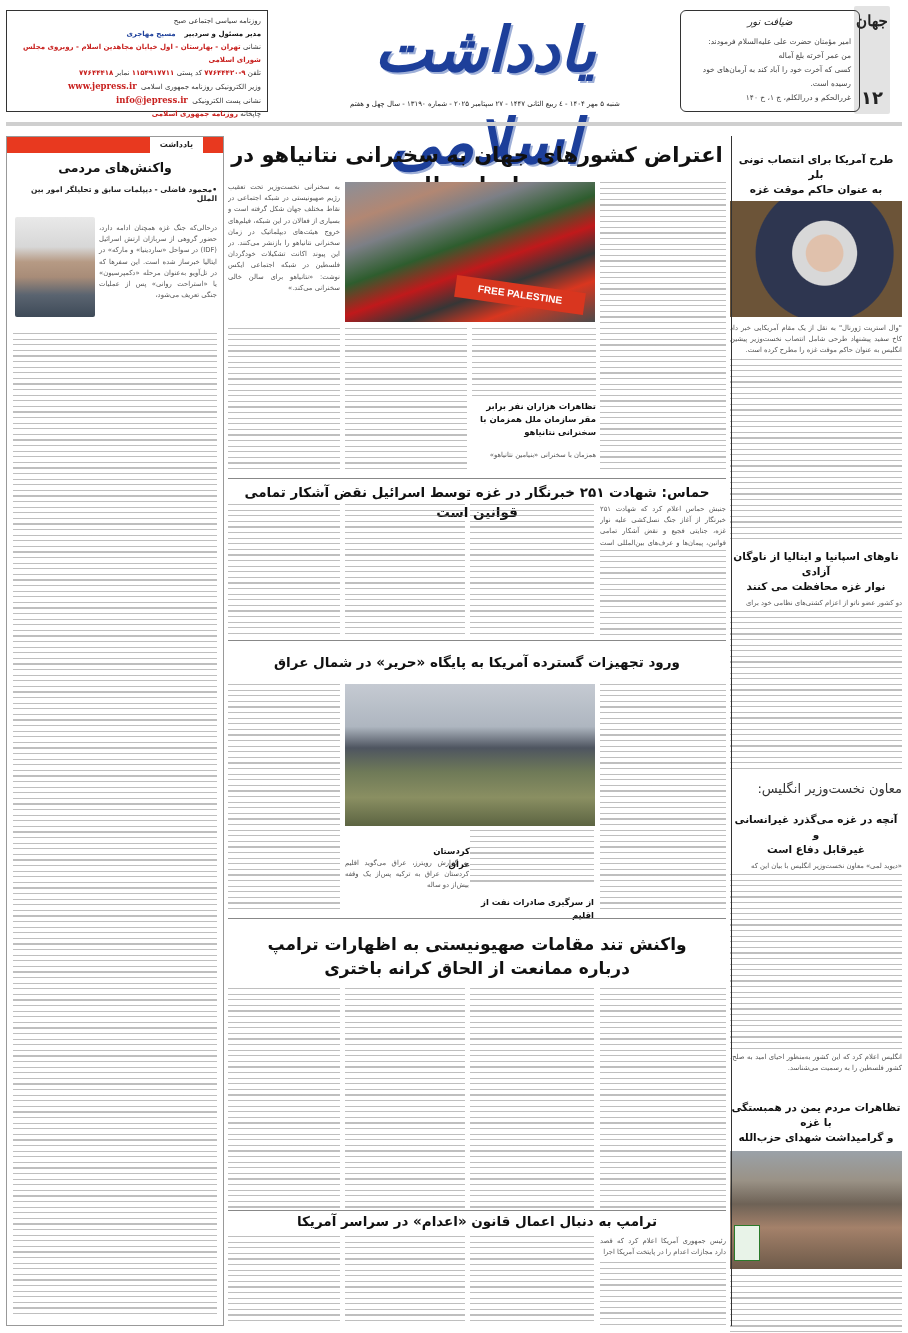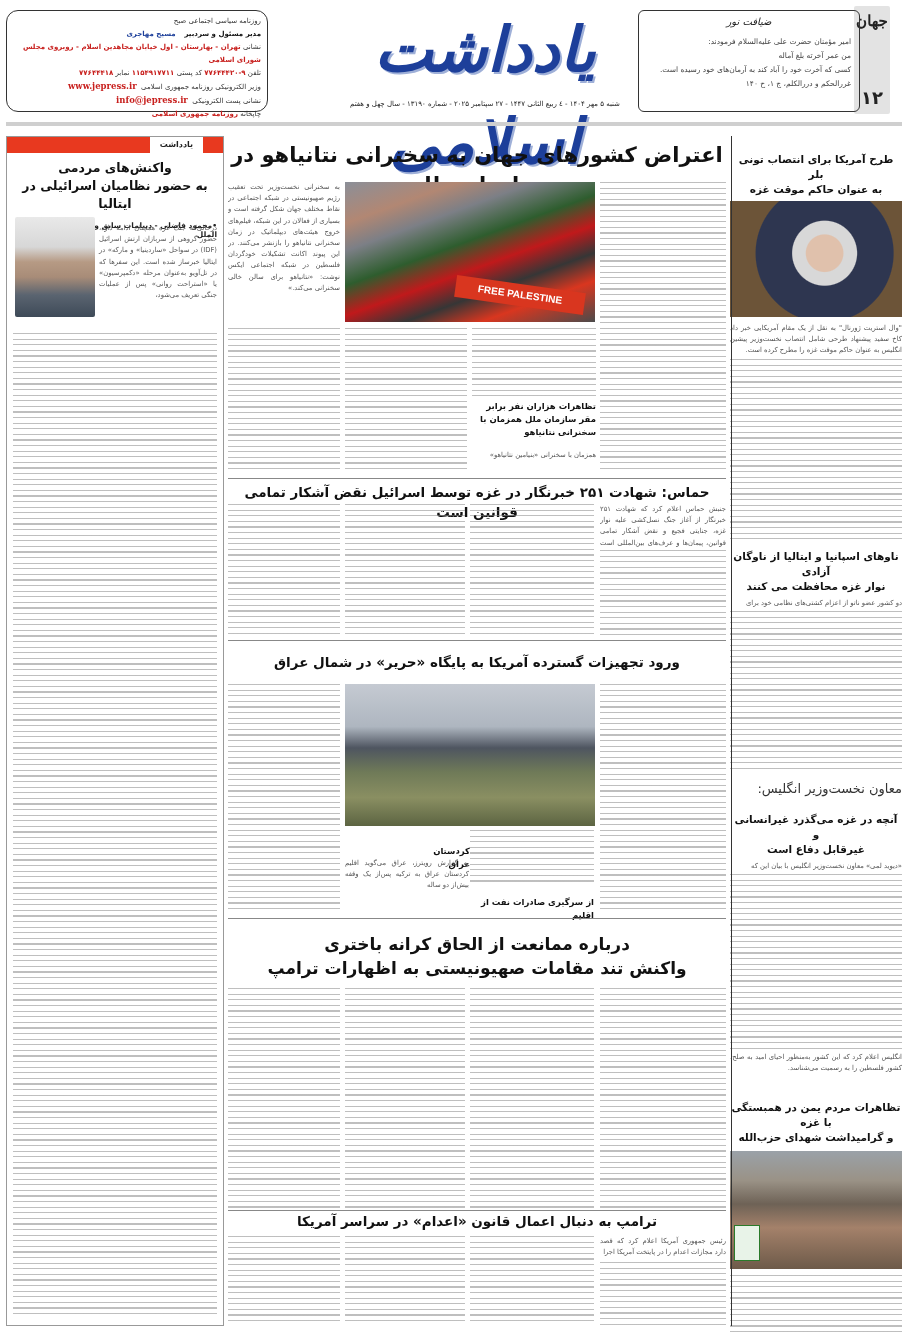--- a/index.html
+++ b/index.html
@@ -2,25 +2,25 @@
 <html><head>
 <meta charset="utf-8">
 <style>
   * { box-sizing: border-box; margin: 0; padding: 0; }
   body { width: 908px; height: 1333px; background: #fff; font-family: "DejaVu Sans", sans-serif; direction: rtl; overflow: hidden; position: relative; color: #222; }
   .abs { position: absolute; }
   .masthead { top: 0; left: 0; width: 908px; height: 122px; }
   .section-tab { right: 18px; top: 6px; width: 36px; height: 108px; background: #e3e3e3; border-radius: 2px; }
   .section-tab .name { position: absolute; top: 6px; width: 100%; text-align: center; font-family: "DejaVu Serif", serif; font-size: 15px; font-weight: bold; }
   .section-tab .num { position: absolute; bottom: 6px; width: 100%; text-align: center; font-size: 18px; font-weight: bold; }
-  .quote-box { right: 48px; top: 10px; width: 222px; height: 102px; border: 1px solid #333; border-radius: 6px; padding: 4px 8px; font-size: 7.5px; line-height: 14px; color: #444; }
+  .quote-box { right: 48px; top: 10px; width: 180px; height: 102px; border: 1px solid #333; border-radius: 6px; padding: 4px 8px; font-size: 7.5px; line-height: 14px; color: #444; }
   .quote-box .qtitle { text-align: center; font-family: "DejaVu Serif", serif; font-size: 10px; font-style: italic; margin-bottom: 6px; color: #222; }
   .logo { left: 320px; top: 4px; width: 330px; height: 92px; text-align: center; font-family: "DejaVu Serif", serif; font-size: 62px; font-weight: bold; color: #1d3f9a; font-style: italic; line-height: 92px; letter-spacing: -2px; text-shadow: 2px 2px 0 #9fb0d8; }
   .dateline { left: 320px; top: 100px; width: 330px; font-size: 7px; color: #222; text-align: center; }
-  .info-box { left: 6px; top: 10px; width: 262px; height: 102px; border: 1px solid #333; border-radius: 12px; padding: 4px 6px; font-size: 7px; line-height: 13px; color: #333; }
+  .info-box { left: 6px; top: 10px; width: 262px; height: 102px; border: 1px solid #333; border-radius: 0; padding: 4px 6px; font-size: 7px; line-height: 13px; color: #333; }
   .info-box .red { color: #c8201e; font-weight: bold; }
   .info-box .blue { color: #1d3f9a; font-weight: bold; }
   .info-box b { color: #111; }
   .rule { left: 6px; top: 122px; width: 896px; height: 4px; background: #cfcfcf; }
 
   
   .editorial { left: 6px; top: 136px; width: 218px; height: 1190px; border: 1px solid #999; }
   .editorial .bar { height: 16px; background: #e8391f; position: relative; text-align: center; }
   .editorial .bar .label { position: absolute; right: 20px; top: 0; background: #fff; padding: 0 10px; font-size: 8px; font-weight: bold; line-height: 16px; }
   .editorial h2 { text-align: center; font-size: 12.5px; line-height: 18px; margin-top: 6px; color: #111; }
@@ -109,21 +109,20 @@
   <div class="txtlines" style="height:120px;margin-top:6px"></div>
 </div>
 <div class="abs vline" style="left:731px;top:136px;height:1190px"></div>
 
 <div class="abs editorial">
   <div class="bar">
       <span class="label">یادداشت</span>
     </div>
   <h2>
       <div>واکنش‌های مردمی</div>
-      <div>به حضور نظامیان اسرائیلی در ایتالیا</div>
     </h2>
   <div class="author">•محمود فاضلی - دیپلمات سابق و تحلیلگر امور بین الملل</div>
   <div class="photo"></div>
   <div class="txt" style="position:absolute;right:6px;top:86px;width:118px">درحالی‌که جنگ غزه همچنان ادامه دارد، حضور گروهی از سربازان ارتش اسرائیل (IDF) در سواحل «ساردینیا» و مارکه» در ایتالیا خبرساز شده است. این سفرها که در تل‌آویو به‌عنوان مرحله «دکمپرسیون» یا «استراحت روانی» پس از عملیات جنگی تعریف می‌شود،</div>
   <div class="txtlines" style="position:absolute;right:6px;left:6px;top:196px;height:985px"></div>
 </div>
 
 <div class="abs headline" style="left:228px;top:140px;width:498px;font-size:21px;line-height:30px">اعتراض کشورهای جهان به سخنرانی نتانیاهو در سازمان ملل</div>
 <div class="abs txt" style="left:228px;top:182px;width:112px;height:140px;overflow:hidden">به سخنرانی نخست‌وزیر تحت تعقیب رژیم صهیونیستی در شبکه اجتماعی در نقاط مختلف جهان شکل گرفته است و بسیاری از فعالان در این شبکه، فیلم‌های خروج هیئت‌های دیپلماتیک در زمان سخنرانی نتانیاهو را بازنشر می‌کنند. در این پیوند اکانت تشکیلات خودگردان فلسطین در شبکه اجتماعی ایکس نوشت: «نتانیاهو برای سالن خالی سخنرانی می‌کند.»</div>
 <div class="abs img-protest" style="left:345px;top:182px;width:250px;height:140px">
@@ -152,22 +151,22 @@
 <div class="abs txtlines" style="left:600px;top:684px;width:126px;height:226px"></div>
 <div class="abs txtlines" style="left:228px;top:684px;width:112px;height:226px"></div>
 <div class="abs txtlines" style="left:470px;top:830px;width:124px;height:56px"></div>
 <div class="abs caption-bold" style="left:420px;top:845px;width:50px;text-align:right">کردستان عراق</div>
 <div class="abs txt" style="left:345px;top:858px;width:124px;height:45px;overflow:hidden">به گزارش رویترز، عراق می‌گوید اقلیم کردستان عراق به ترکیه پس‌از یک وقفه بیش‌از دو ساله</div>
 <div class="abs caption-bold" style="left:470px;top:896px;width:124px">از سرگیری صادرات نفت از اقلیم</div>
 
 <div class="abs" style="left:228px;top:918px;width:498px;height:1px;background:#888"></div>
 
 <div class="abs headline" style="left:228px;top:932px;width:498px;font-size:17px;line-height:24px">
+  <div>واکنش تند مقامات صهیونیستی به اظهارات ترامپ</div>
   <div>درباره ممانعت از الحاق کرانه باختری</div>
-  <div>واکنش تند مقامات صهیونیستی به اظهارات ترامپ</div>
 </div>
 <div class="abs txtlines" style="left:600px;top:988px;width:126px;height:220px"></div>
 <div class="abs txtlines" style="left:470px;top:988px;width:124px;height:220px"></div>
 <div class="abs txtlines" style="left:345px;top:988px;width:120px;height:220px"></div>
 <div class="abs txtlines" style="left:228px;top:988px;width:112px;height:220px"></div>
 
 <div class="abs" style="left:228px;top:1210px;width:498px;height:1px;background:#888"></div>
 
 <div class="abs headline" style="left:228px;top:1210px;width:498px;font-size:13.5px;line-height:22px">ترامپ به دنبال اعمال قانون «اعدام» در سراسر آمریکا</div>
 <div class="abs txt" style="left:600px;top:1236px;width:126px;height:24px;overflow:hidden">رئیس جمهوری آمریکا اعلام کرد که قصد دارد مجازات اعدام را در پایتخت آمریکا اجرا</div>

